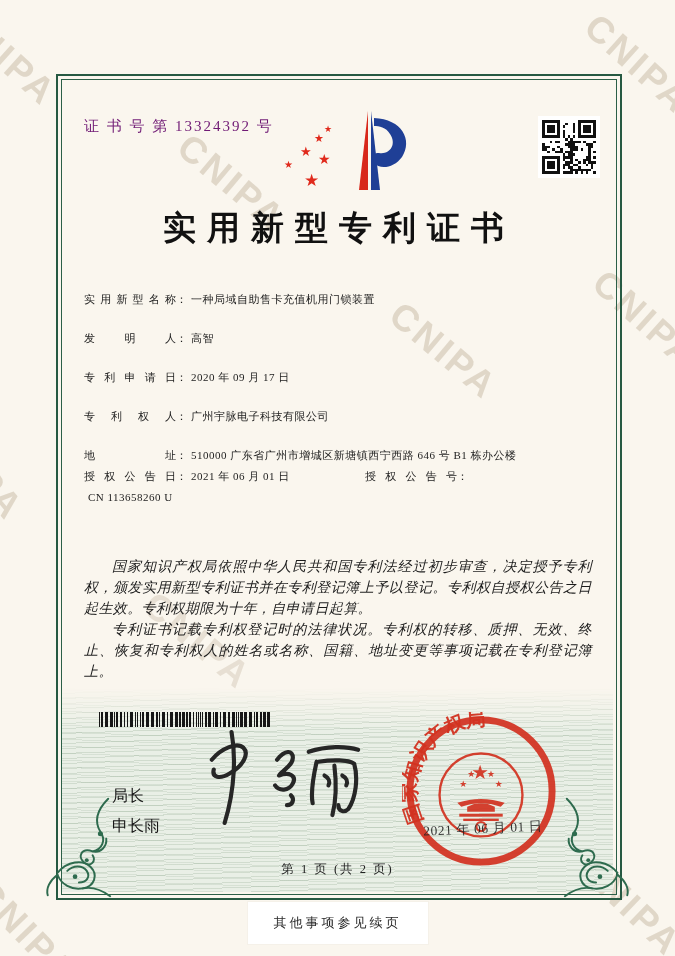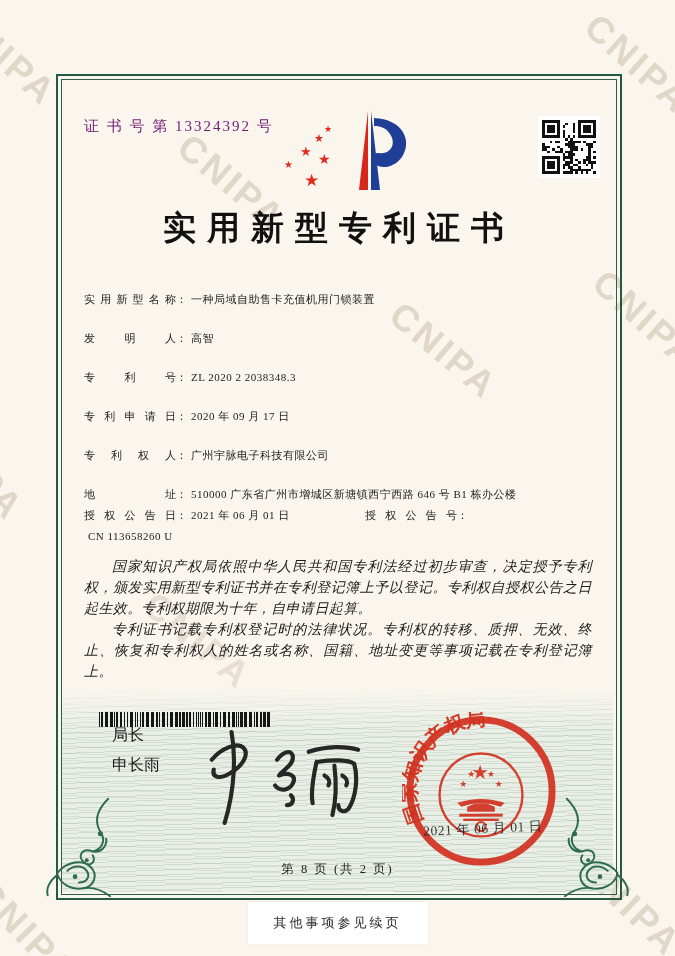--- a/index.html
+++ b/index.html
@@ -53,21 +53,21 @@
   .fvalue.short{width:150px;}
   .flabel2{display:inline-block;width:92px;text-align:justify;text-align-last:justify;vertical-align:top;margin-left:24px;}
 
   
   .paras{position:absolute;left:84px;top:556px;width:508px;font-size:14px;line-height:21px;color:#1c1c1c;
          text-align:justify;letter-spacing:.4px;}
   .paras p{margin:0;text-indent:2em;font-style:italic;}
 
   
   .barcode{position:absolute;left:99px;top:712px;width:172px;height:15px;}
-  .signer{position:absolute;left:112px;top:720px;font-family:"Liberation Sans","DejaVu Sans",sans-serif;
+  .signer{position:absolute;left:112px;top:781px;font-family:"Liberation Sans","DejaVu Sans",sans-serif;
           font-size:16px;line-height:30px;color:#161616;}
   .sign-script{position:absolute;left:192px;top:724px;width:178px;height:108px;}
 
   
   .seal{position:absolute;left:402px;top:712px;width:158px;height:158px;}
   .seal-date{position:absolute;left:405px;top:820px;width:156px;text-align:center;font-size:13.5px;
              color:#1f1f1f;letter-spacing:.5px;transform:rotate(-2.5deg);opacity:.9;}
 
   .pagenum{position:absolute;left:0;top:861px;width:675px;text-align:center;font-size:12.5px;color:#222;letter-spacing:2px;}
 
@@ -264,23 +264,20 @@
   <div class="title">实用新型专利证书</div>
 
   <div class="fields">
     <div class="frow">
       <span class="flabel">实用新型名称</span><span class="fcolon">：</span><span class="fvalue">一种局域自助售卡充值机用门锁装置</span>
     </div>
     <div class="frow">
       <span class="flabel">发明人</span><span class="fcolon">：</span><span class="fvalue">高智</span>
     </div>
     <div class="frow">
-      <span class="flabel">专利号</span><span class="fcolon">：</span><span class="fvalue">ZL 2020 2 2038348.3</span>
-    </div>
-    <div class="frow">
       <span class="flabel">专利申请日</span><span class="fcolon">：</span><span class="fvalue">2020 年 09 月 17 日</span>
     </div>
     <div class="frow">
       <span class="flabel">专利权人</span><span class="fcolon">：</span><span class="fvalue">广州宇脉电子科技有限公司</span>
     </div>
     <div class="frow addr">
       <span class="flabel">地址</span><span class="fcolon">：</span><span class="fvalue">510000  广东省广州市增城区新塘镇西宁西路 646 号 B1 栋办公楼</span>
     </div>
     <div class="frow">
       <span class="flabel">授权公告日</span><span class="fcolon">：</span><span class="fvalue short">2021 年 06 月 01 日</span><span class="flabel2">授权公告号</span><span class="fcolon">：</span><span class="fvalue short">CN 113658260 U</span>
@@ -381,17 +378,17 @@
       <text x="94" y="76" font-size="9" stroke="none">★</text>
       <path d="M56,92 Q80,84 104,92 L100,96 Q80,89 60,96 Z" stroke="none"></path>
       <path d="M66,96 Q80,89 94,96 L94,101 L66,101 Z" stroke="none"></path>
       <rect x="58" y="103" width="44" height="3" stroke="none"></rect>
       <rect x="62" y="108" width="36" height="2.4" stroke="none"></rect>
       <circle cx="80" cy="116" r="4.6" fill="none" stroke-width="2.2"></circle>
     </g>
   </svg>
   <div class="seal-date">2021 年 06 月 01 日</div>
 
-  <div class="pagenum">第 8 页 (共 2 页)</div>
+  <div class="pagenum">第 1 页 (共 2 页)</div>
 
   <div class="footer-box">其他事项参见续页</div>
 
 </div>
 
 </body></html>

